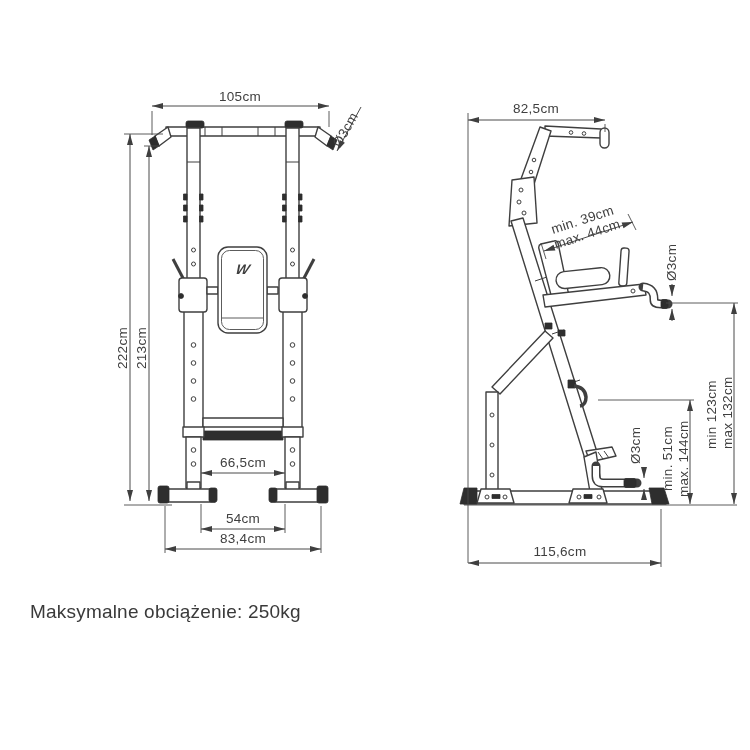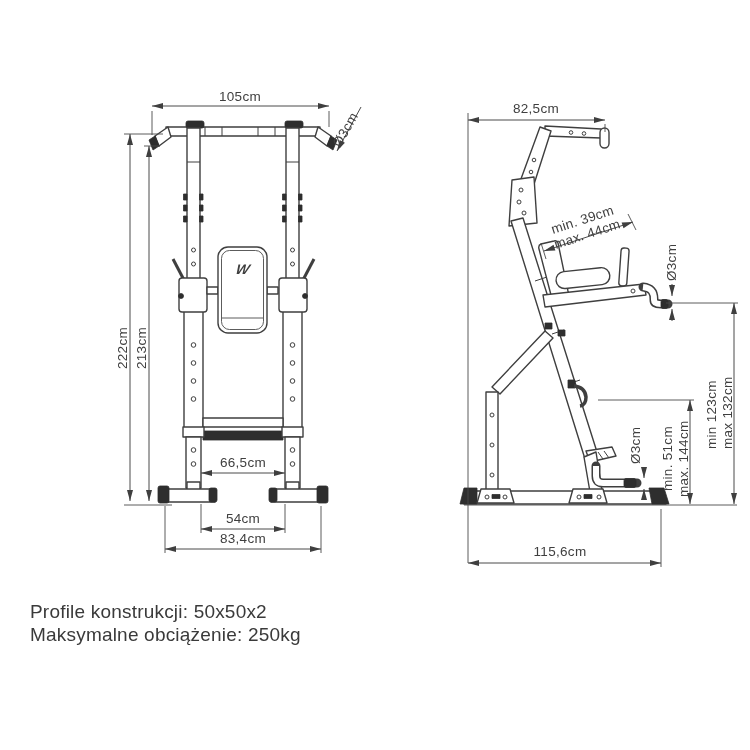--- a/index.html
+++ b/index.html
@@ -245,17 +245,16 @@
 
       <line class="thin" x1="464" y1="505" x2="737" y2="505"></line>
       <line class="thin" x1="661" y1="509" x2="661" y2="567"></line>
       <line class="dim" x1="468" y1="563" x2="661" y2="563" marker-start="url(#arrow)" marker-end="url(#arrow)"></line>
       <text x="560" y="556" text-anchor="middle">115,6cm</text>
     </g>
   </g>
 </svg>
 
 <div class="specs">
-  <div>Profile konstrukcji: 50x50x2</div>
   <div>Maksymalne obciążenie: 250kg</div>
 </div>
 
 </div>
 
 </body></html>

